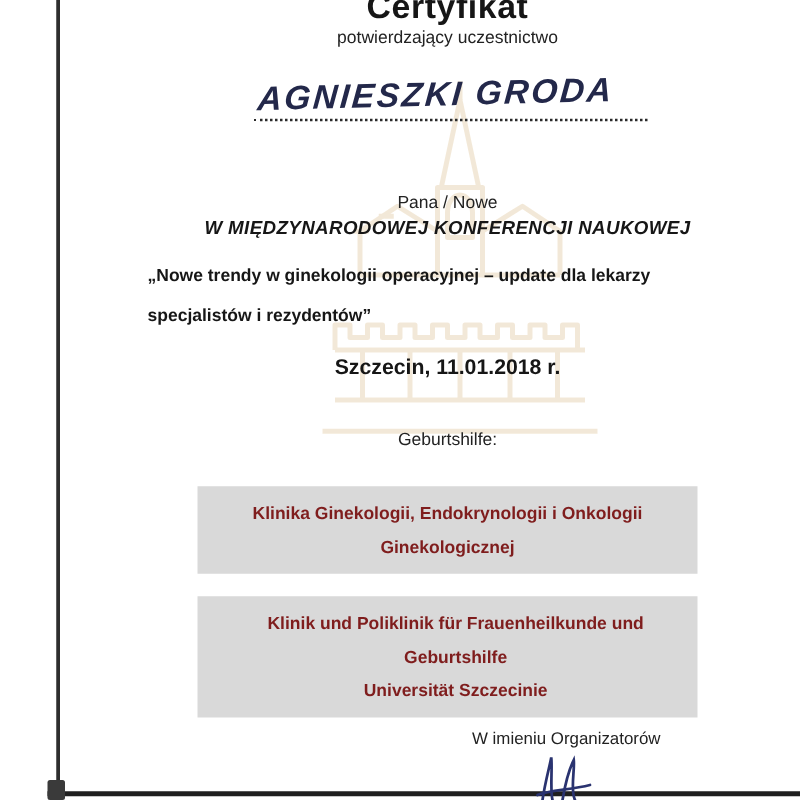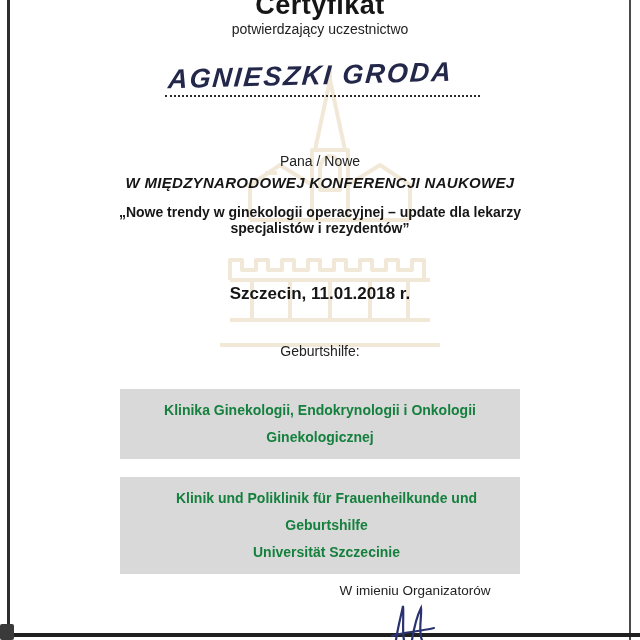--- a/index.html
+++ b/index.html
@@ -2,21 +2,21 @@
 <html><head>
 <meta charset="utf-8">
 <style>
   html,body{margin:0;padding:0;}
   body{
     width:640px;height:640px;overflow:hidden;position:relative;
     background:#ffffff;
     font-family:"Liberation Sans","DejaVu Sans",sans-serif;
     color:#1c1c1c;
   }
-  .page{position:absolute;inset:0;}
+  .page{position:absolute;inset:0;margin-left:38px;}
 
   
   .edge-left{position:absolute;left:7px;top:0;width:3px;height:640px;background:#2e2e2e;}
   .edge-right{position:absolute;left:629px;top:0;width:2px;height:640px;background:#4a4a4a;}
   .edge-bottom{position:absolute;left:0;top:633px;width:640px;height:4px;background:#1f1f1f;}
   .edge-corner{position:absolute;left:0;top:624px;width:14px;height:16px;background:#3a3a3a;border-radius:2px;}
 
   
   .watermark{position:absolute;left:190px;top:55px;width:280px;height:300px;opacity:0.55;pointer-events:none;}
 
@@ -41,35 +41,35 @@
   }
   .salutation{
     position:absolute;top:153px;left:0;width:640px;text-align:center;
     font-size:14px;color:#222;
   }
   .conference{
     position:absolute;top:174px;left:0;width:640px;text-align:center;
     font-size:15px;font-weight:bold;color:#161616;letter-spacing:0.3px;font-style:italic;
   }
   .topic{
-    position:absolute;top:204px;left:80px;width:480px;text-align:center;
-    font-size:14px;font-weight:bold;color:#161616;line-height:16px;
+    position:absolute;top:204px;left:80px;width:480px;text-align:left;
+    font-size:14px;font-weight:bold;color:#161616;line-height:32px;
   }
   .place-date{
     position:absolute;top:284px;left:0;width:640px;text-align:center;
     font-size:17px;font-weight:bold;color:#161616;
   }
   .organizers-label{
     position:absolute;top:343px;left:0;width:640px;text-align:center;
     font-size:14px;color:#222;
   }
   .org-box{
     position:absolute;left:120px;width:400px;
     background:#d9d9d9;
-    text-align:center;font-size:14px;font-weight:bold;color:#15803d;
+    text-align:center;font-size:14px;font-weight:bold;color:#7f1d1d;
     padding:8px 10px;box-sizing:border-box;line-height:27px;
   }
   .org-box-1{top:389px;}
   .org-box-2{top:477px;padding-left:23px;}
   .signature-label{
     position:absolute;top:583px;left:315px;width:200px;text-align:center;
     font-size:13.5px;color:#222;
   }
   .signature{
     position:absolute;top:602px;left:388px;width:50px;height:38px;

